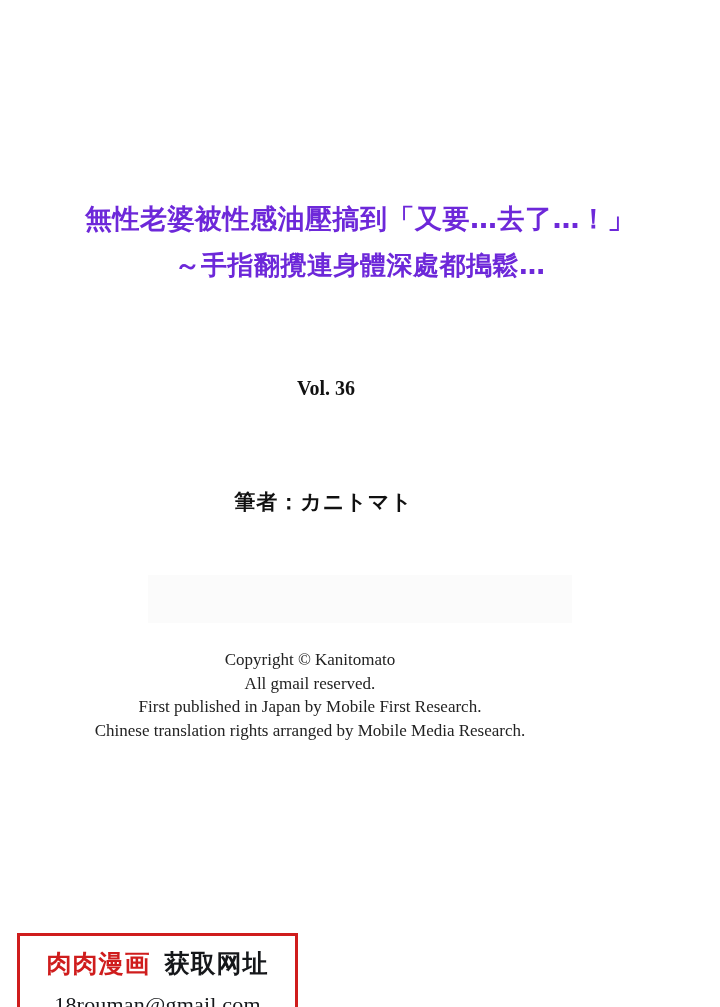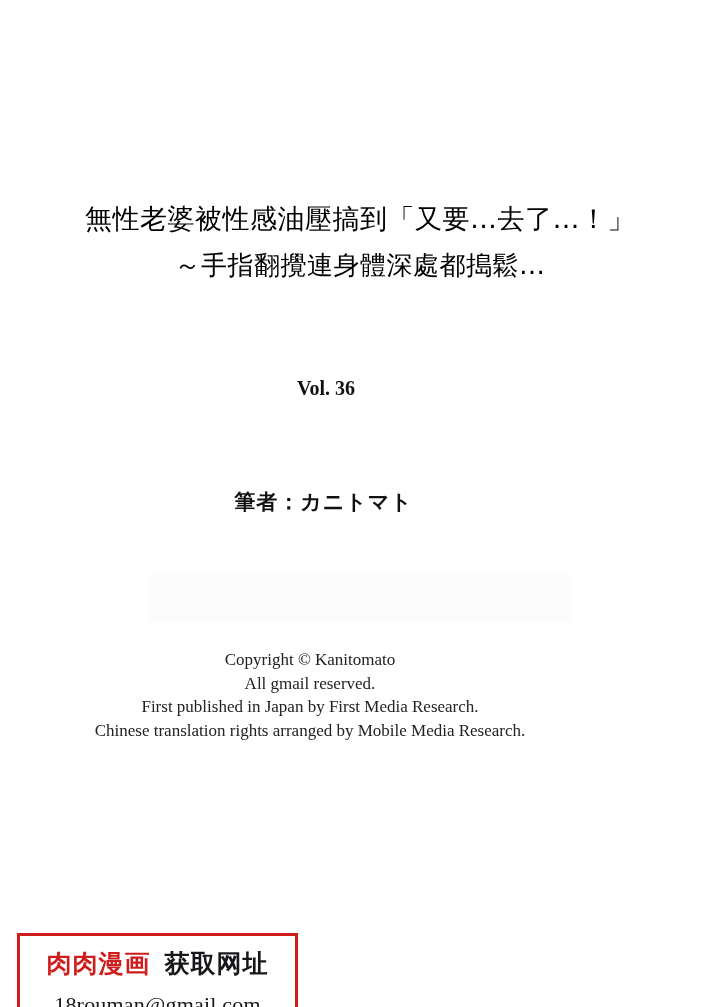--- a/index.html
+++ b/index.html
@@ -25,25 +25,25 @@
   
   .title-block {
     position: absolute;
     top: 196px;
     left: 0;
     width: 720px;
     text-align: center;
   }
   .title-line {
     font-family: "DejaVu Sans", sans-serif;
-    font-weight: 400;
+    font-weight: 700;
     font-size: 27px;
     line-height: 46px;
     letter-spacing: 0.5px;
-    color: #000000;
+    color: #6d28d9;
     white-space: nowrap;
   }
   .title-line.second {
     font-size: 26px;
   }
 
   
   .volume {
     position: absolute;
     top: 377px;
@@ -150,21 +150,21 @@
 
   <div class="volume">Vol. 36</div>
 
   <div class="author">筆者：カニトマト</div>
 
   <div class="watermark-band"></div>
 
   <div class="copyright">
     <div>Copyright © Kanitomato</div>
     <div>All gmail reserved.</div>
-    <div>First published in Japan by First Media Research.</div>
+    <div>First published in Japan by Mobile First Research.</div>
     <div>Chinese translation rights arranged by Mobile Media Research.</div>
   </div>
 
   <div class="site-stamp">
     <div class="row1">
       <span class="brand">肉肉漫画</span>
       <span class="action">获取网址</span>
     </div>
     <div class="email">18rouman@gmail.com</div>
   </div>

